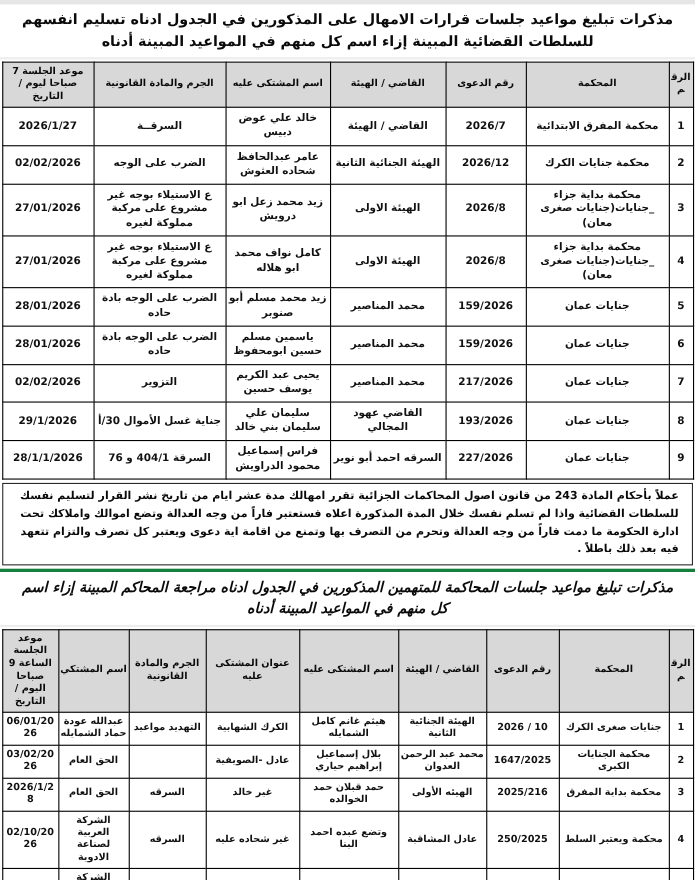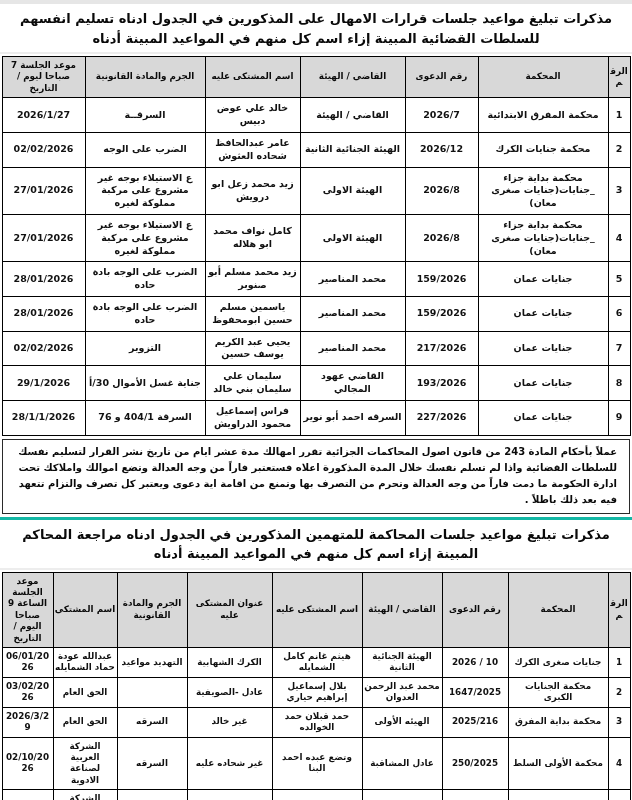--- a/index.html
+++ b/index.html
@@ -15,23 +15,24 @@
   .hairline-top {
     height: 4px; background: #e6e6e6; margin-bottom: 2px;
   }
   .doc-title {
     font-size: 13px; font-weight: 700; text-align: center;
     line-height: 1.5; padding: 3px 14px 4px 14px;
     border-bottom: 2px solid #ededed;
     color: #0a0a0a;
   }
   .doc-title.mid {
-    border-top: 3px solid #14b8a6;
+    border-top: 3px solid #15803d;
     margin-top: 3px;
     padding-top: 5px;
+    font-style: italic;
   }
   table.t {
     width: 628px; margin: 2px auto 0 auto;
     border-collapse: collapse; table-layout: fixed;
     border: 1.5px solid #000;
   }
   table.t th, table.t td {
     border: 1px solid #000;
     text-align: center; vertical-align: middle;
     word-wrap: break-word;
@@ -223,25 +224,25 @@
         </tr>
         <tr>
           <td>3</td>
           <td>محكمة بداية المفرق</td>
           <td>2025/216</td>
           <td>الهيئه الأولى</td>
           <td>حمد قبلان حمد الخوالده</td>
           <td>غير خالد</td>
           <td>السرقه</td>
           <td>الحق العام</td>
-          <td>2026/3/29</td>
+          <td>2026/1/28</td>
         </tr>
         <tr>
           <td>4</td>
-          <td>محكمة الأولى السلط</td>
+          <td>محكمة ويعتبر السلط</td>
           <td>250/2025</td>
           <td>عادل المشاقبة</td>
           <td>وتضع عبده احمد البنا</td>
           <td>غير شحاده عليه</td>
           <td>السرقه</td>
           <td>الشركة العربية لصناعة الادوية</td>
           <td>02/10/2026</td>
         </tr>
         <tr>
           <td>5</td>

